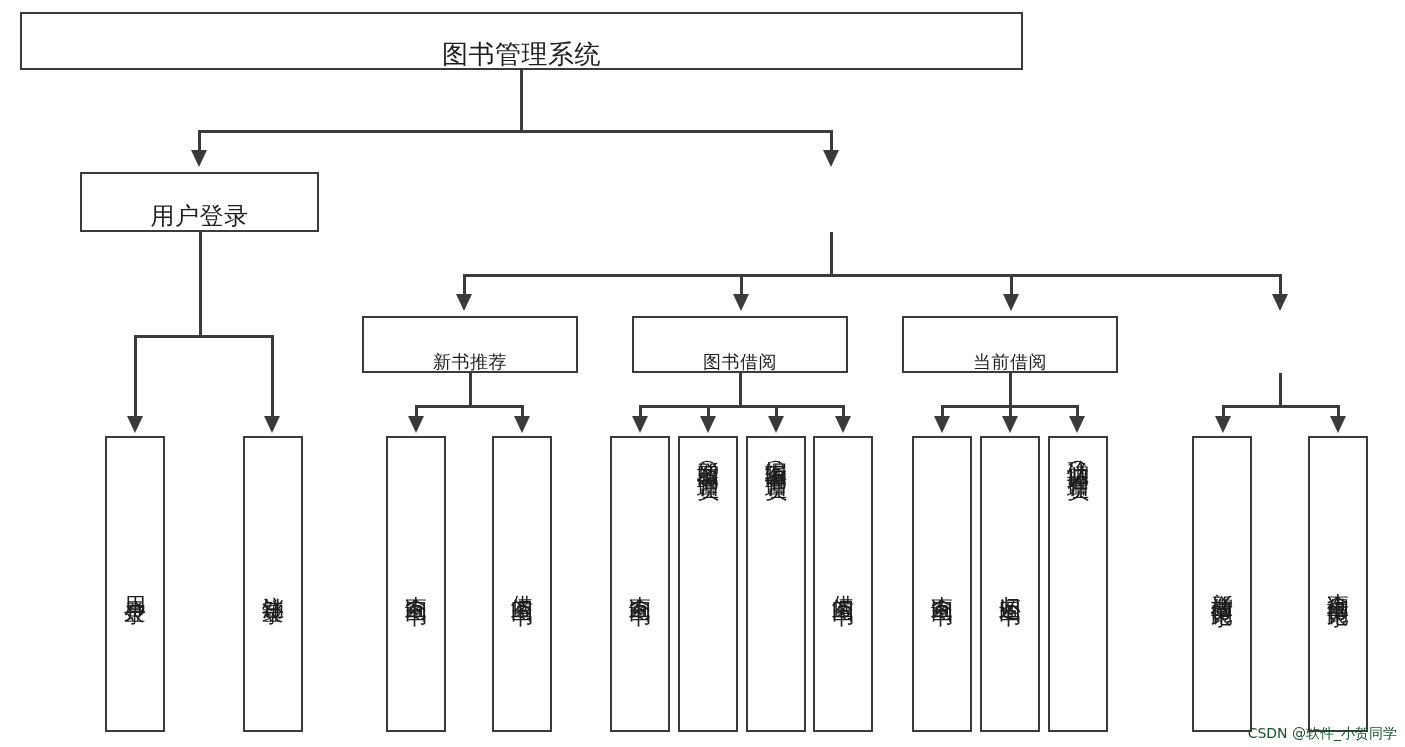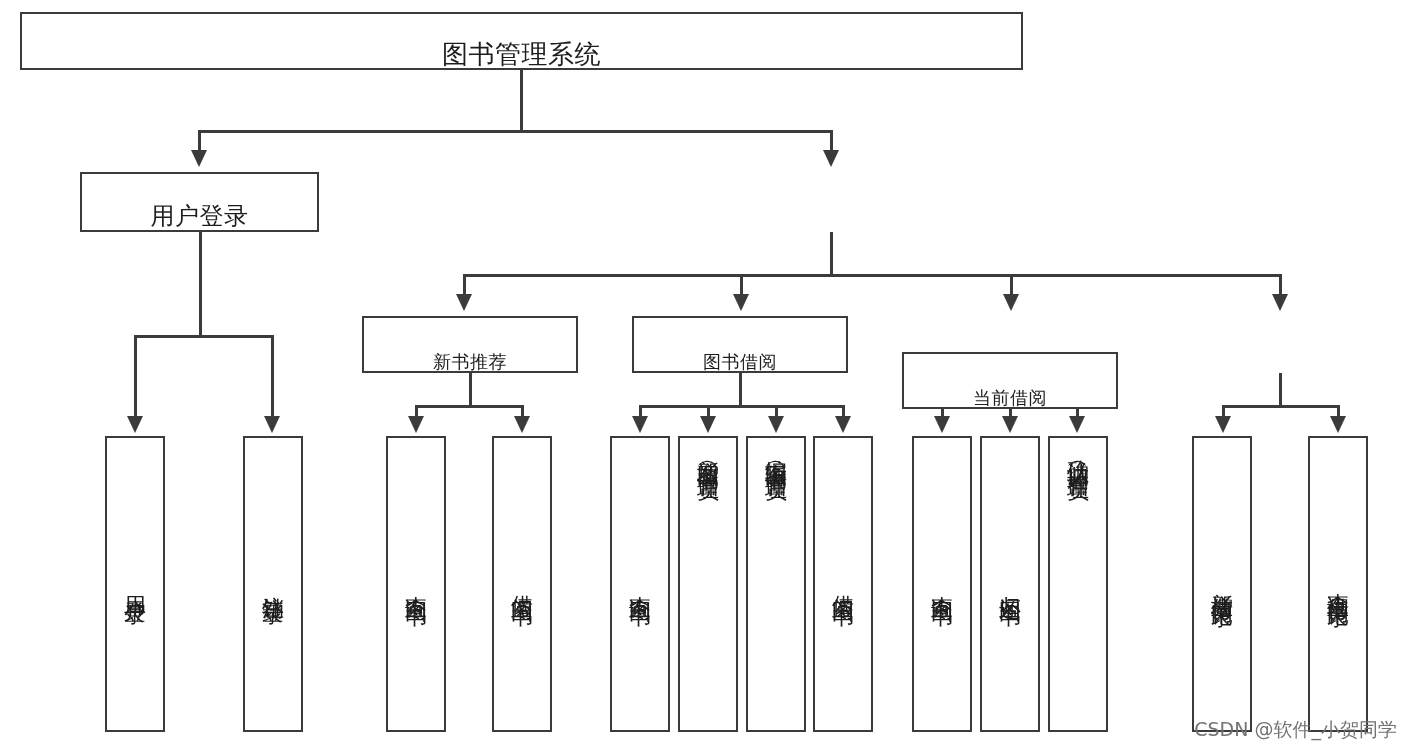--- a/index.html
+++ b/index.html
@@ -77,22 +77,22 @@
     border-right: 8px solid transparent;
     border-top: 17px solid #3b3b3b;
     z-index: 2;
   }
 
   
   #watermark {
     position: absolute;
     right: 8px;
     bottom: 4px;
-    font-size: 19px;
-    color: #737373;
+    font-size: 14px;
+    color: #14532d;
     font-family: "DejaVu Sans", "Liberation Sans", sans-serif;
     white-space: nowrap;
     z-index: 5;
     pointer-events: none;
   }
 </style>
 </head>
 <body>
 
 <div id="canvas">
@@ -132,21 +132,21 @@
   <div class="arrow" style="left:1003px; top:294px;"></div>
   <div class="vline" style="left:1279px; top:274px; height:23px;"></div>
   <div class="arrow" style="left:1272px; top:294px;"></div>
 
   <div class="node lvl3" style="left:362px; top:316px; width:216px; height:57px;">
     <span class="lbl">新书推荐</span>
   </div>
   <div class="node lvl3" style="left:632px; top:316px; width:216px; height:57px;">
     <span class="lbl">图书借阅</span>
   </div>
-  <div class="node lvl3" style="left:902px; top:316px; width:216px; height:57px;margin-top:36px;">
+  <div class="node lvl3" style="left:902px; top:316px; width:216px; height:57px;">
     <span class="lbl">当前借阅</span>
   </div>
 
   <div class="vline" style="left:469px; top:373px; height:34px;"></div>
   <div class="hline" style="left:415px; top:405px; width:108px;"></div>
   <div class="vline" style="left:415px; top:405px; height:14px;"></div>
   <div class="arrow" style="left:408px; top:416px;"></div>
   <div class="vline" style="left:521px; top:405px; height:14px;"></div>
   <div class="arrow" style="left:514px; top:416px;"></div>
 

